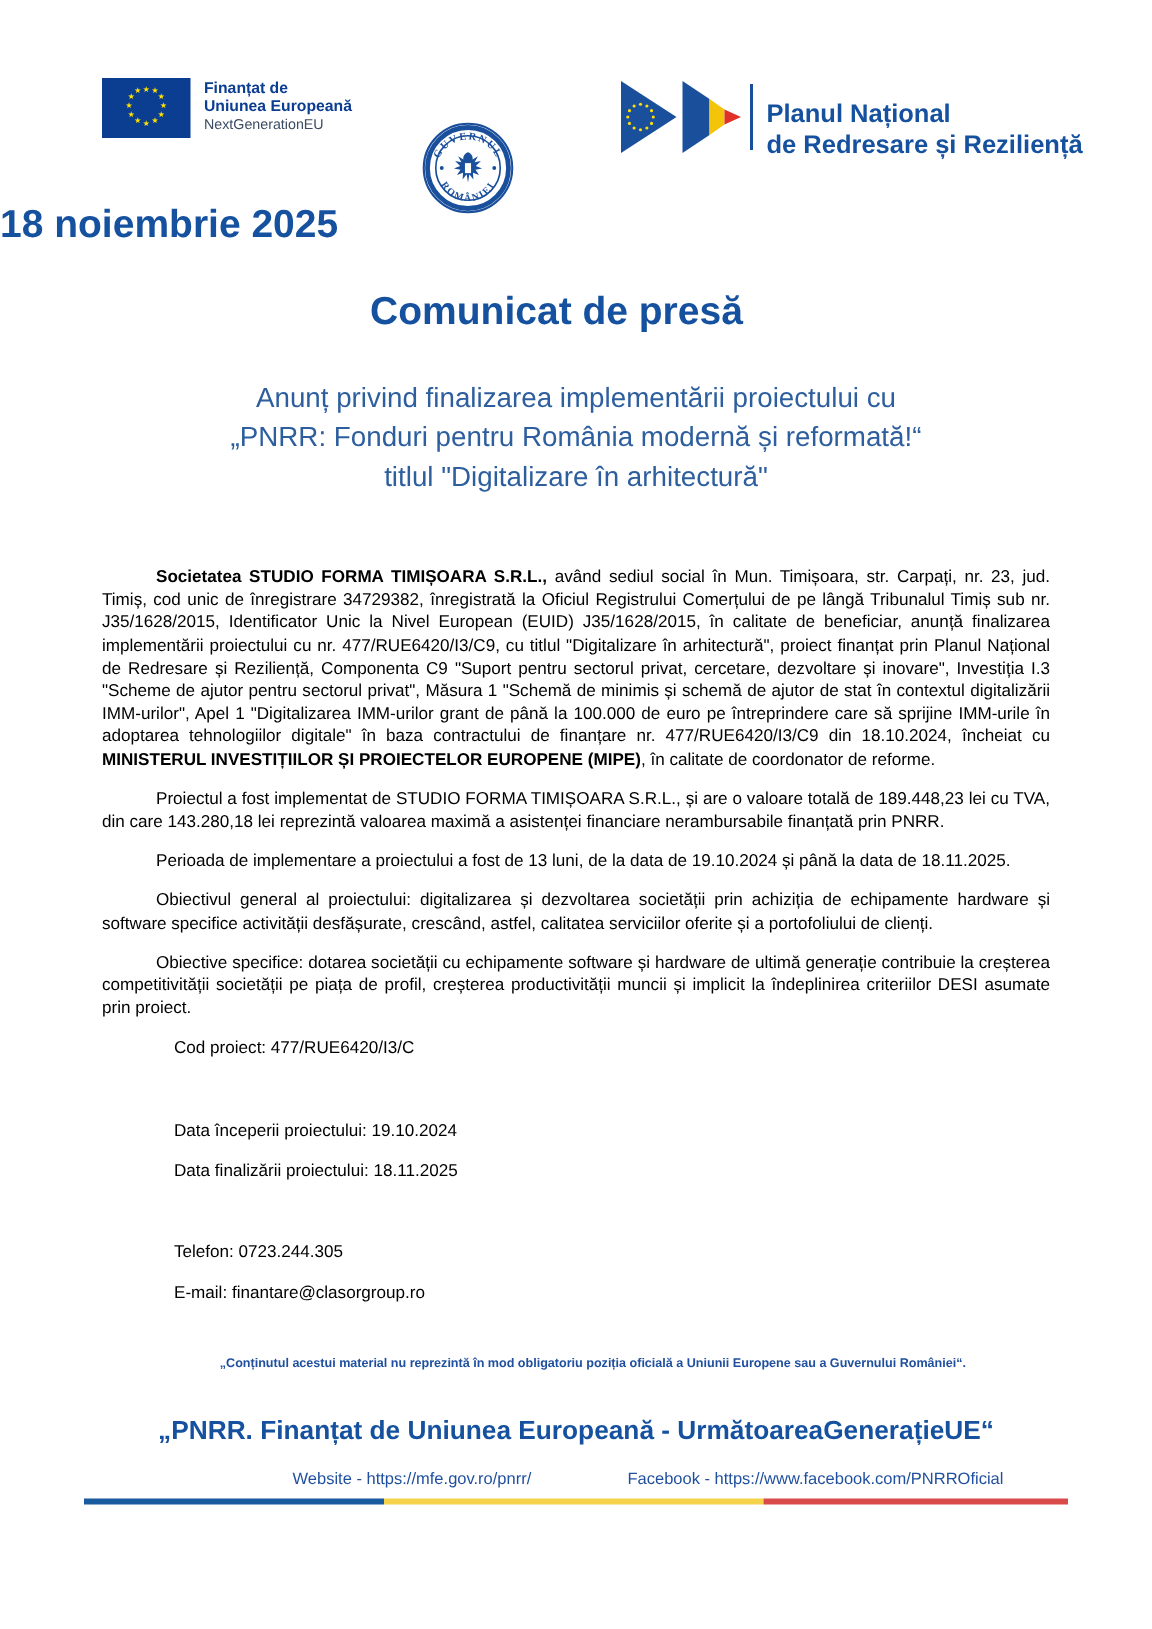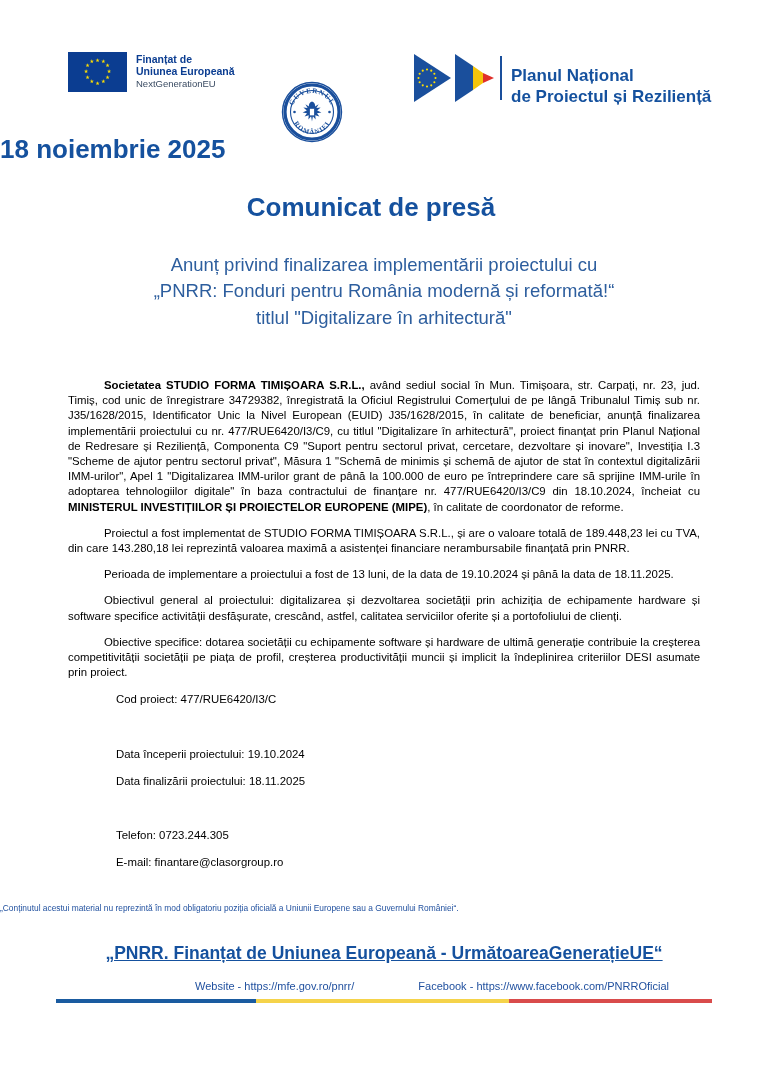--- a/index.html
+++ b/index.html
@@ -173,34 +173,34 @@
   }
   .lines.pad-left { padding-left: 36px; }
   .gap-md { height: 15px; }
 
   
   .disclaimer {
     position: absolute;
     left: 0;
     top: 903px;
     width: 644px;
-    text-align: left;
+    text-align: right;
     font-size: 8.4px;
     color: #1f4f9e;
+    font-weight: bold;
   }
   .footer-slogan {
     position: absolute;
     left: 0;
     top: 943px;
     width: 768px;
     text-align: center;
     font-size: 17.5px;
     font-weight: bold;
     color: #15519e;
-    text-decoration: underline;
   }
   .footer-links {
     position: absolute;
     left: 0;
     top: 980px;
     width: 768px;
     text-align: center;
     font-size: 11px;
     color: #1f4f9e;
     padding-left: 48px;
@@ -290,21 +290,21 @@
             <circle cx="6.64" cy="21.75" r="1.05"></circle>
             <circle cx="9.75" cy="18.64" r="1.05"></circle>
           </g>
         <polygon points="42,2 42,50 60,38 60,14" fill="#1a4f9c"></polygon>
         <polygon points="60,14 60,38 70,31 70,21" fill="#f4c40a"></polygon>
         <polygon points="70,21 70,31 81,26" fill="#e0302a"></polygon>
       </svg>
       <div class="pnrr-divider"></div>
       <div class="pnrr-text">
         <div>Planul Național</div>
-        <div>de Proiectul și Reziliență</div>
+        <div>de Redresare și Reziliență</div>
       </div>
     </div>
   </div>
 
   <div class="doc-date">18 noiembrie 2025</div>
   <div class="doc-title">Comunicat de presă</div>
   <div class="doc-subtitle">
     <div>Anunț privind finalizarea implementării proiectului cu</div>
     <div>„PNRR: Fonduri pentru România modernă și reformată!“</div>
     <div>titlul "Digitalizare în arhitectură"</div>

